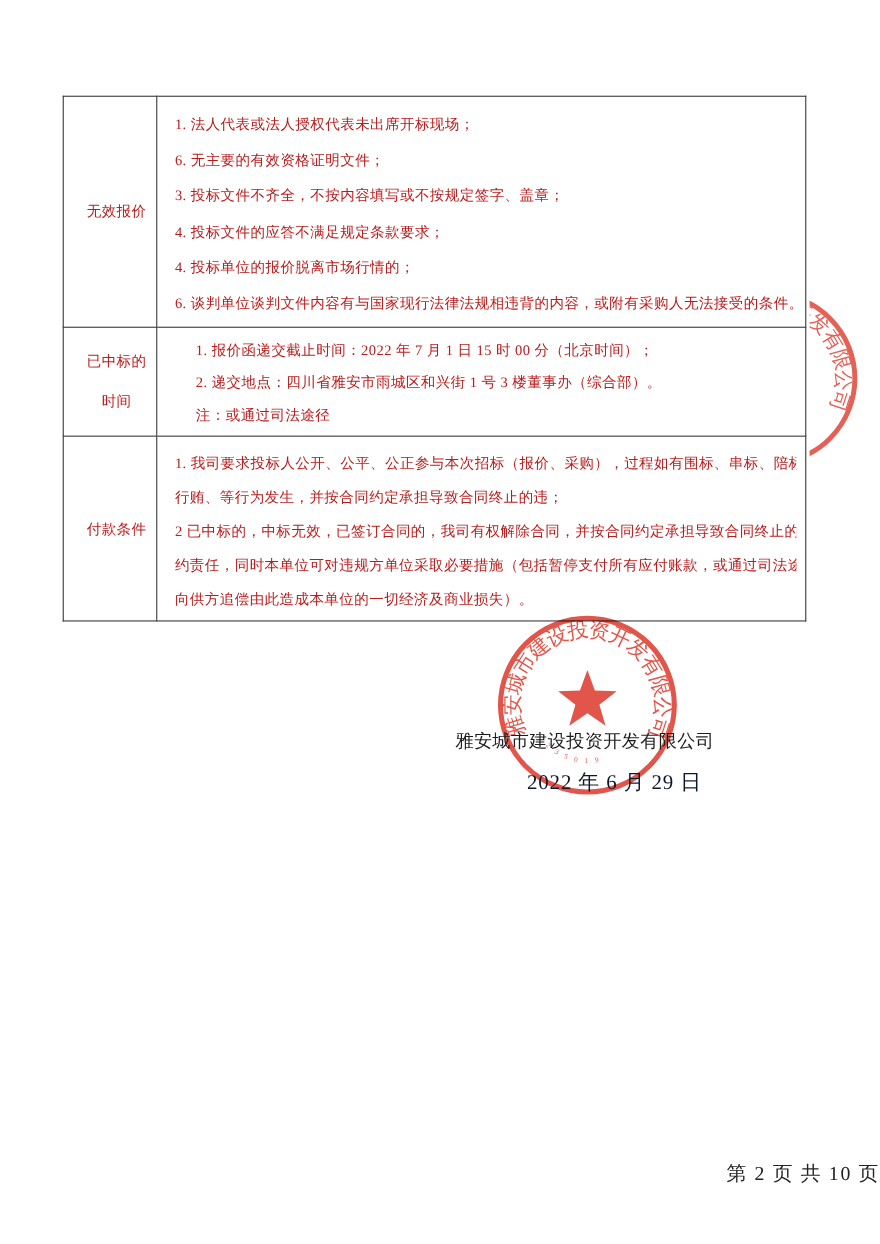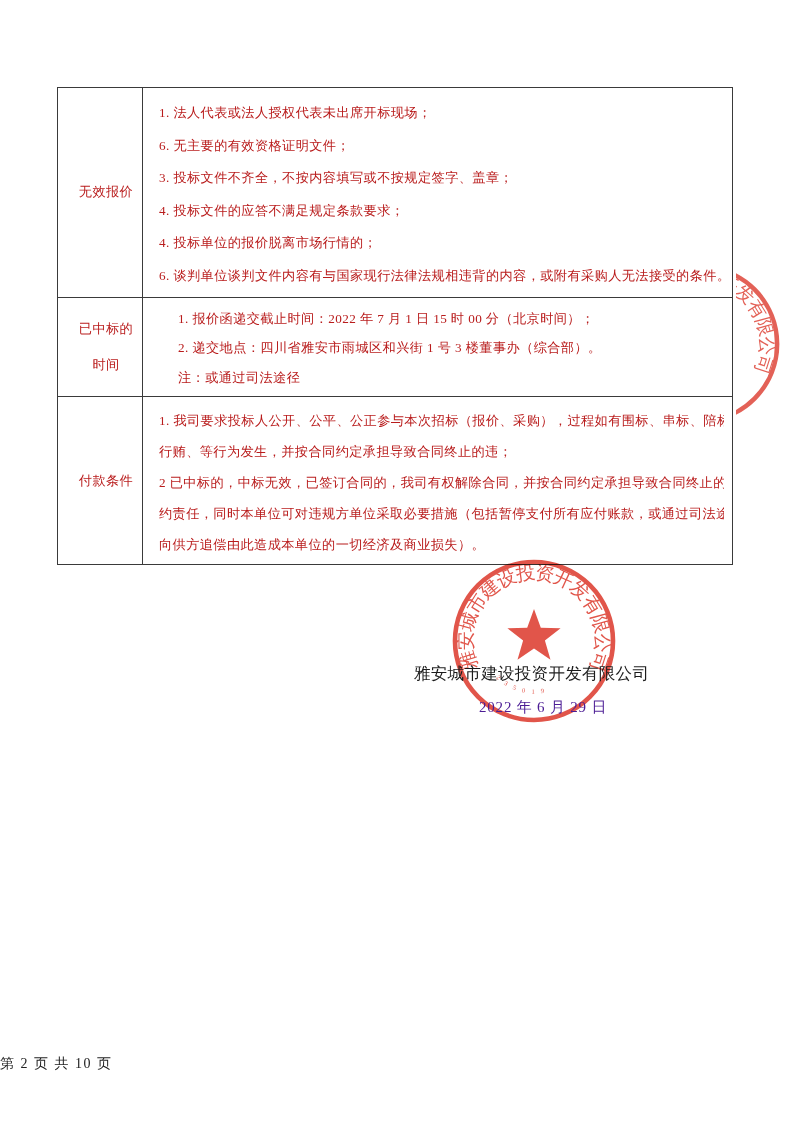--- a/index.html
+++ b/index.html
@@ -28,25 +28,25 @@
   .r3 .line { line-height:28px; }
   .r4 .line { line-height:31px; }
   .r4 .content-pad { padding-top:4px; }
 
   .signature-company {
     position:absolute; left:414px; top:663px;
     font-size:16.5px; letter-spacing:0.3px; color:#1c1c1c; white-space:nowrap;
   }
   .signature-date {
     position:absolute; left:479px; top:698px;
-    font-size:15px; letter-spacing:0.8px; color:#4c1d95; white-space:nowrap;
+    font-size:19px; letter-spacing:0.8px; color:#0f172a; white-space:nowrap;
   }
   .page-footer {
-    position:absolute; left:0; right:0; top:1055px; text-align:left;
-    font-size:14px; letter-spacing:1.5px; color:#222222;
+    position:absolute; left:0; right:0; top:1055px; text-align:right;
+    font-size:18px; letter-spacing:1.5px; color:#222222;
   }
   .seal-main {
     position:absolute; left:449px; top:556px; opacity:0.86;
     mix-blend-mode:multiply;
   }
   .seal-edge-clip {
     position:absolute; left:736px; top:260px; width:64px; height:162px;
     overflow:hidden; opacity:0.80; mix-blend-mode:multiply;
   }
   .seal-edge-clip svg { position:absolute; left:-119px; top:1px; }

